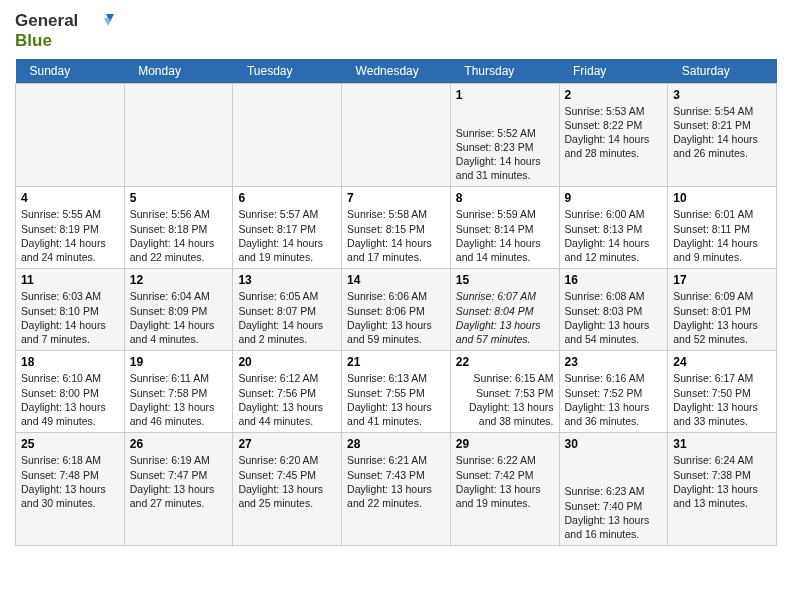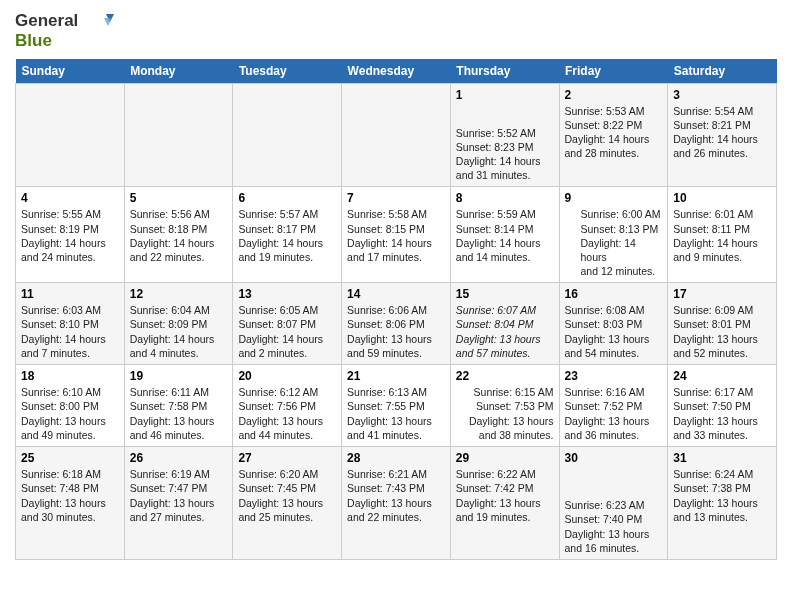--- a/index.html
+++ b/index.html
@@ -37,23 +37,23 @@
     }
     table {
       width: 100%;
       border-collapse: collapse;
       font-size: 11px;
     }
     thead th {
       background-color: #2b6cb0;
       color: #fff;
       text-align: left;
-      padding: 5px 6px;
+      padding: 5px 14px;
       font-size: 12px;
-      font-weight: bold;
+      font-weight: normal;
     }
     tbody td {
       border: 1px solid #ccc;
       vertical-align: top;
       padding: 4px 5px;
       width: calc(100% / 7);
       min-height: 80px;
       height: 82px;
     }
     .day-num {
@@ -170,21 +170,21 @@
         </td>
         <td>
           <span class="day-num">8</span>
           <div class="day-info" style="white-space: pre-line;">Sunrise: 5:59 AM
 Sunset: 8:14 PM
 Daylight: 14 hours
 and 14 minutes.</div>
         </td>
         <td>
           <span class="day-num">9</span>
-          <div class="day-info" style="white-space: pre-line; margin-left: 16px;">Sunrise: 6:00 AM
+          <div class="day-info" style="white-space: pre-line;">Sunrise: 6:00 AM
 Sunset: 8:13 PM
 Daylight: 14 hours
 and 12 minutes.</div>
         </td>
         <td>
           <span class="day-num">10</span>
           <div class="day-info" style="white-space: pre-line;">Sunrise: 6:01 AM
 Sunset: 8:11 PM
 Daylight: 14 hours
 and 9 minutes.</div>

